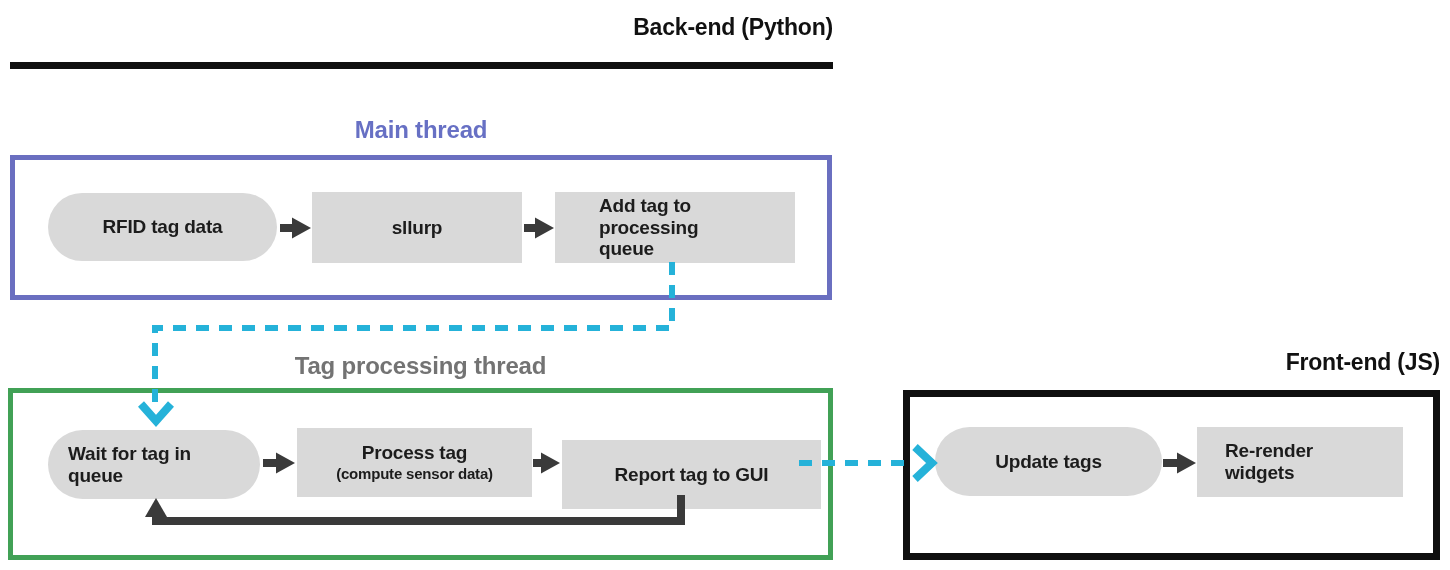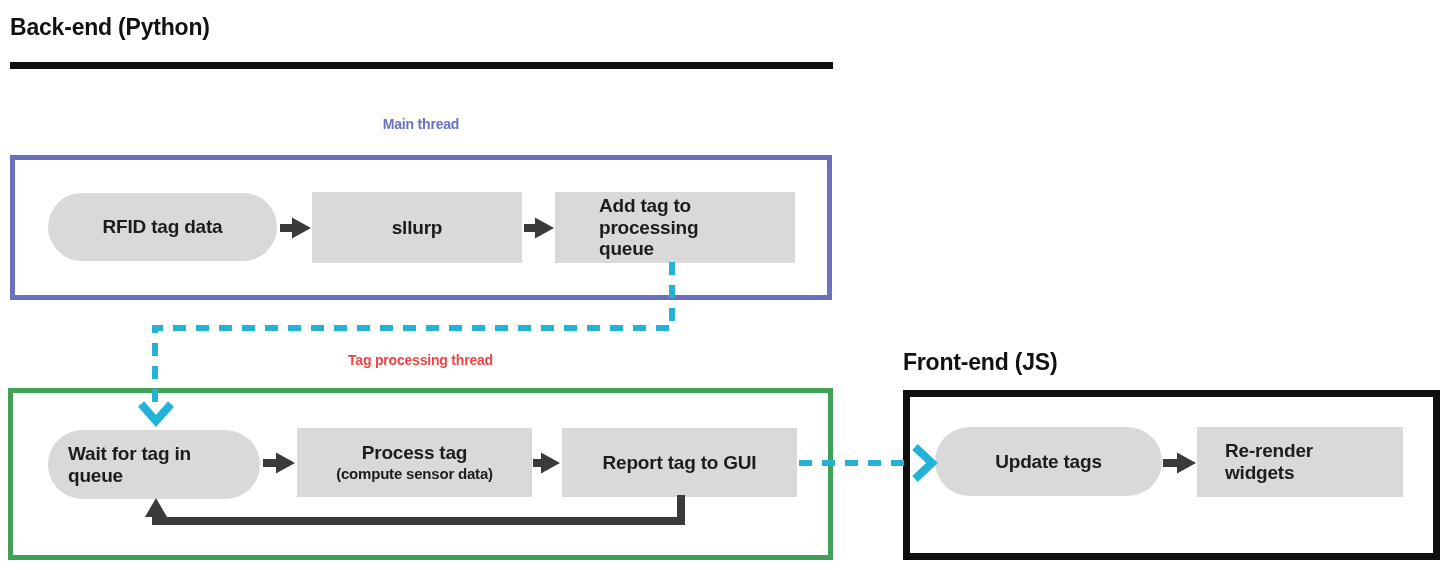--- a/index.html
+++ b/index.html
@@ -5,53 +5,53 @@
   html,body{margin:0;padding:0;background:#ffffff;}
   body{
     font-family:"Liberation Sans","DejaVu Sans",sans-serif;
     width:1450px;height:570px;position:relative;overflow:hidden;
   }
   .canvas{position:absolute;left:0;top:0;width:1450px;height:570px;}
 
   
   .section-title{
     position:absolute;font-weight:bold;font-size:23px;color:#111111;
-    text-align:left;letter-spacing:-0.2px;
+    text-align:right;letter-spacing:-0.2px;
   }
   .title-rule{position:absolute;background:#0f0f0f;}
 
   
   .group-box{position:absolute;background:transparent;box-sizing:border-box;}
   .box-main{left:10px;top:155px;width:822px;height:145px;border:5px solid #6a6fc0;}
   .box-proc{left:8px;top:388px;width:825px;height:172px;border:5px solid #41a156;}
   .box-front{left:903px;top:390px;width:537px;height:170px;border:7px solid #0f0f0f;}
 
   .group-label{
-    position:absolute;font-weight:bold;font-size:14px;text-align:center;
+    position:absolute;font-weight:bold;font-size:24px;text-align:center;
     letter-spacing:-0.2px;
   }
   .label-main{left:10px;top:116px;width:822px;color:#6770c4;}
-  .label-proc{left:8px;top:352px;width:825px;color:#ef4444;}
+  .label-proc{left:8px;top:352px;width:825px;color:#737373;}
 
   
   .node{
     position:absolute;background:#d9d9d9;display:flex;flex-direction:column;
     align-items:center;justify-content:center;text-align:left;
     font-weight:bold;font-size:19px;color:#1c1c1c;line-height:1.15;
     letter-spacing:-0.2px;box-sizing:border-box;
   }
   .pill{border-radius:36px;}
   .node .sub{font-size:15px;font-weight:bold;margin-top:1px;}
 
   .n-rfid   {left:48px; top:193px;width:229px;height:68px;}
   .n-sllurp {left:312px;top:192px;width:210px;height:71px;}
   .n-addtag {left:555px;top:192px;width:240px;height:71px;padding:0 44px;}
   .n-wait   {left:48px; top:430px;width:212px;height:69px;padding:16px 20px;}
   .n-process{left:297px;top:428px;width:235px;height:69px;}
-  .n-report {left:562px;top:428px;width:235px;height:69px;}
+  .n-report {left:562px;top:440px;width:259px;height:69px;}
   .n-update {left:935px;top:427px;width:227px;height:69px;}
   .n-render {left:1197px;top:427px;width:206px;height:70px;padding:11px 28px;}
 
   svg.overlay{position:absolute;left:0;top:0;z-index:5;pointer-events:none;}
 </style>
 </head>
 <body>
 
 <div class="canvas">
 

